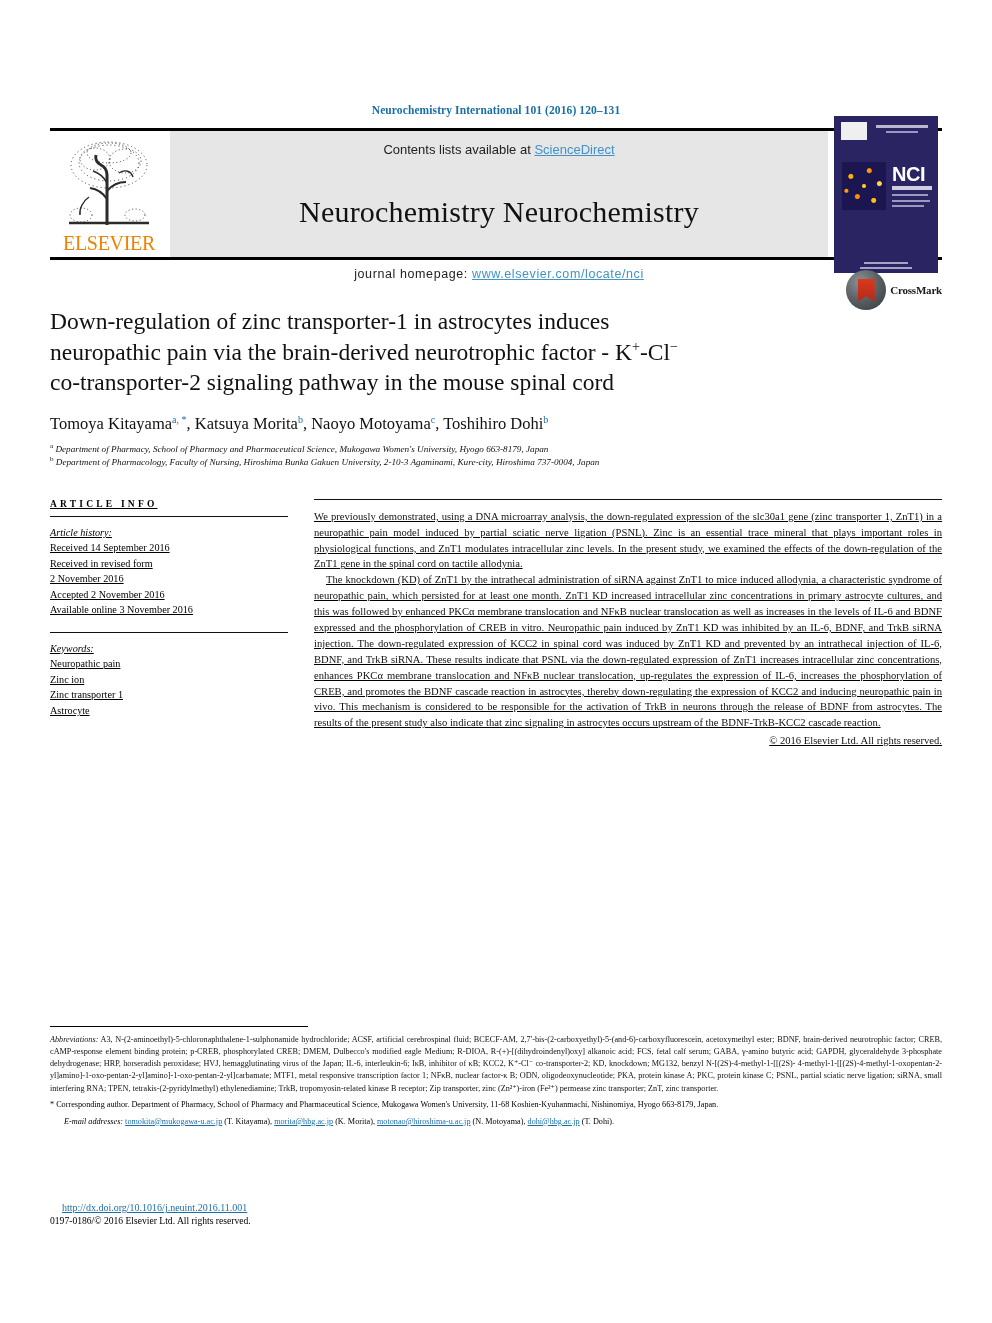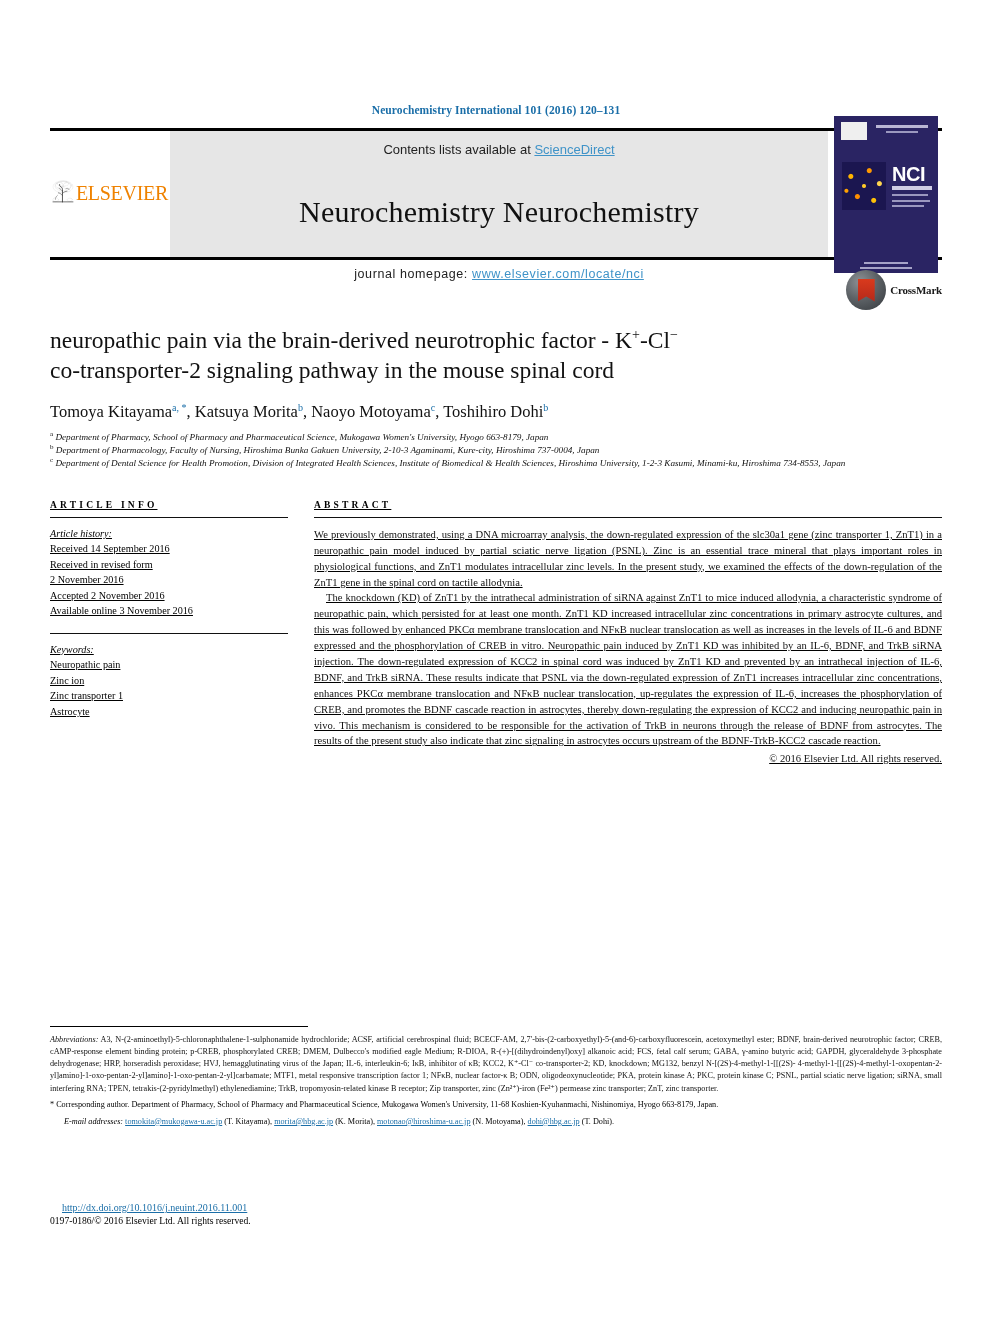--- a/index.html
+++ b/index.html
@@ -27,21 +27,21 @@
   }
 
   
   .masthead-rule-top { border-top: 3px solid #000; margin-top: 12px; }
   .masthead {
     display: flex; align-items: stretch;
     height: 126px;
   }
   .elsevier-logo {
     width: 118px; flex: 0 0 118px;
-    display: flex; flex-direction: row; align-items: center; justify-content: flex-end;
+    display: flex; flex-direction: column; align-items: center; justify-content: flex-end;
     padding-bottom: 4px; background: #fff;
   }
   .tree-svg { width: 100px; height: 92px; }
   .elsevier-word {
     color: #ef8200; font-family: "Liberation Serif", serif;
     font-size: 20px; letter-spacing: -0.3px; line-height: 1;
     margin-top: 2px;
   }
   .masthead-center {
     flex: 1 1 auto; background: #e6e6e6;
@@ -85,21 +85,21 @@
   }
   .cover-sub { position:absolute; left:58px; top:70px; width:40px; height:4px; background:#cfcde4; }
   .cover-sub2 { position:absolute; left:58px; top:78px; width:36px; height:2px; background:#9b98bf; }
   .cover-sub3 { position:absolute; left:58px; top:84px; width:38px; height:2px; background:#9b98bf; }
   .cover-sub4 { position:absolute; left:58px; top:89px; width:32px; height:2px; background:#9b98bf; }
   .cover-foot { position:absolute; left:30px; bottom:9px; width:44px; height:2px; background:#a6a3c7; }
   .cover-foot2 { position:absolute; left:26px; bottom:4px; width:52px; height:2px; background:#a6a3c7; }
   .masthead-rule-bot { border-top: 3px solid #000; }
 
   
-  .title-block { padding-top: 34px; position: relative; }
+  .title-block { padding-top: 46px; position: relative; }
   .article-title {
     font-family: "Liberation Serif", serif;
     font-size: 23.5px; line-height: 1.30; font-weight: normal;
     color: #111; margin: 0; max-width: 745px;
   }
   .article-title sup { font-size: 14px; vertical-align: super; }
   .crossmark {
     position: absolute; right: 0px; top: 10px;
     display: flex; align-items: center; gap: 4px;
   }
@@ -230,36 +230,35 @@
 
   <div class="title-block">
     <div class="crossmark">
       <div class="cm-circle">
         <div class="cm-book"></div>
       </div>
       <div class="cm-text">CrossMark</div>
     </div>
 
     <h1 class="article-title">
-      <br>
+      <span>Down-regulation of zinc transporter-1 in astrocytes induces</span><br>
       <span>neuropathic pain via the brain-derived neurotrophic factor - K</span><sup>+</sup><span>-Cl</span><sup>−</sup><br>
       <span>co-transporter-2 signaling pathway in the mouse spinal cord</span>
     </h1>
 
     <div class="authors">
       <span>Tomoya Kitayama</span><sup>a, *</sup>,
       <span>Katsuya Morita</span><sup>b</sup>,
       <span>Naoyo Motoyama</span><sup>c</sup>,
       <span>Toshihiro Dohi</span><sup>b</sup>
     </div>
 
     <div class="affils">
       <div class="affil"><sup>a</sup> <span>Department of Pharmacy, School of Pharmacy and Pharmaceutical Science, Mukogawa Women's University, Hyogo 663-8179, Japan</span></div>
       <div class="affil"><sup>b</sup> <span>Department of Pharmacology, Faculty of Nursing, Hiroshima Bunka Gakuen University, 2-10-3 Agaminami, Kure-city, Hiroshima 737-0004, Japan</span></div>
-      <div class="affil"><sup>c</sup> <span>Department of Dental Science for Health Promotion, Division of Integrated Health Sciences, Institute of Biomedical &amp; Health Sciences, Hiroshima University, 1-2-3 Kasumi, Minami-ku, Hiroshima 734-8553, Japan</span></div>
     </div>
   </div>
 
   <div class="two-col">
 
     <div class="col-info">
       <div class="sec-head">ARTICLE INFO</div>
       <div class="hr-dark"></div>
       <div class="info-group">
         <div class="info-title">Article history:</div>
@@ -273,21 +272,20 @@
       <div class="info-group">
         <div class="info-title">Keywords:</div>
         <div>Neuropathic pain</div>
         <div>Zinc ion</div>
         <div>Zinc transporter 1</div>
         <div>Astrocyte</div>
       </div>
     </div>
 
     <div class="col-abs">
-      <div class="sec-head">ABSTRACT</div>
       <div class="hr-dark"></div>
       <div class="abs-body">
         <p>We previously demonstrated, using a DNA microarray analysis, the down-regulated expression of the slc30a1 gene (zinc transporter 1, ZnT1) in a neuropathic pain model induced by partial sciatic nerve ligation (PSNL). Zinc is an essential trace mineral that plays important roles in physiological functions, and ZnT1 modulates intracellular zinc levels. In the present study, we examined the effects of the down-regulation of the ZnT1 gene in the spinal cord on tactile allodynia.</p>
         <p class="indent">The knockdown (KD) of ZnT1 by the intrathecal administration of siRNA against ZnT1 to mice induced allodynia, a characteristic syndrome of neuropathic pain, which persisted for at least one month. ZnT1 KD increased intracellular zinc concentrations in primary astrocyte cultures, and this was followed by enhanced PKCα membrane translocation and NFκB nuclear translocation as well as increases in the levels of IL-6 and BDNF expressed and the phosphorylation of CREB in vitro. Neuropathic pain induced by ZnT1 KD was inhibited by an IL-6, BDNF, and TrkB siRNA injection. The down-regulated expression of KCC2 in spinal cord was induced by ZnT1 KD and prevented by an intrathecal injection of IL-6, BDNF, and TrkB siRNA. These results indicate that PSNL via the down-regulated expression of ZnT1 increases intracellular zinc concentrations, enhances PKCα membrane translocation and NFκB nuclear translocation, up-regulates the expression of IL-6, increases the phosphorylation of CREB, and promotes the BDNF cascade reaction in astrocytes, thereby down-regulating the expression of KCC2 and inducing neuropathic pain in vivo. This mechanism is considered to be responsible for the activation of TrkB in neurons through the release of BDNF from astrocytes. The results of the present study also indicate that zinc signaling in astrocytes occurs upstream of the BDNF-TrkB-KCC2 cascade reaction.</p>
         <div class="copyright">© 2016 Elsevier Ltd. All rights reserved.</div>
       </div>
     </div>
   </div>
 
   <div class="footnotes">

